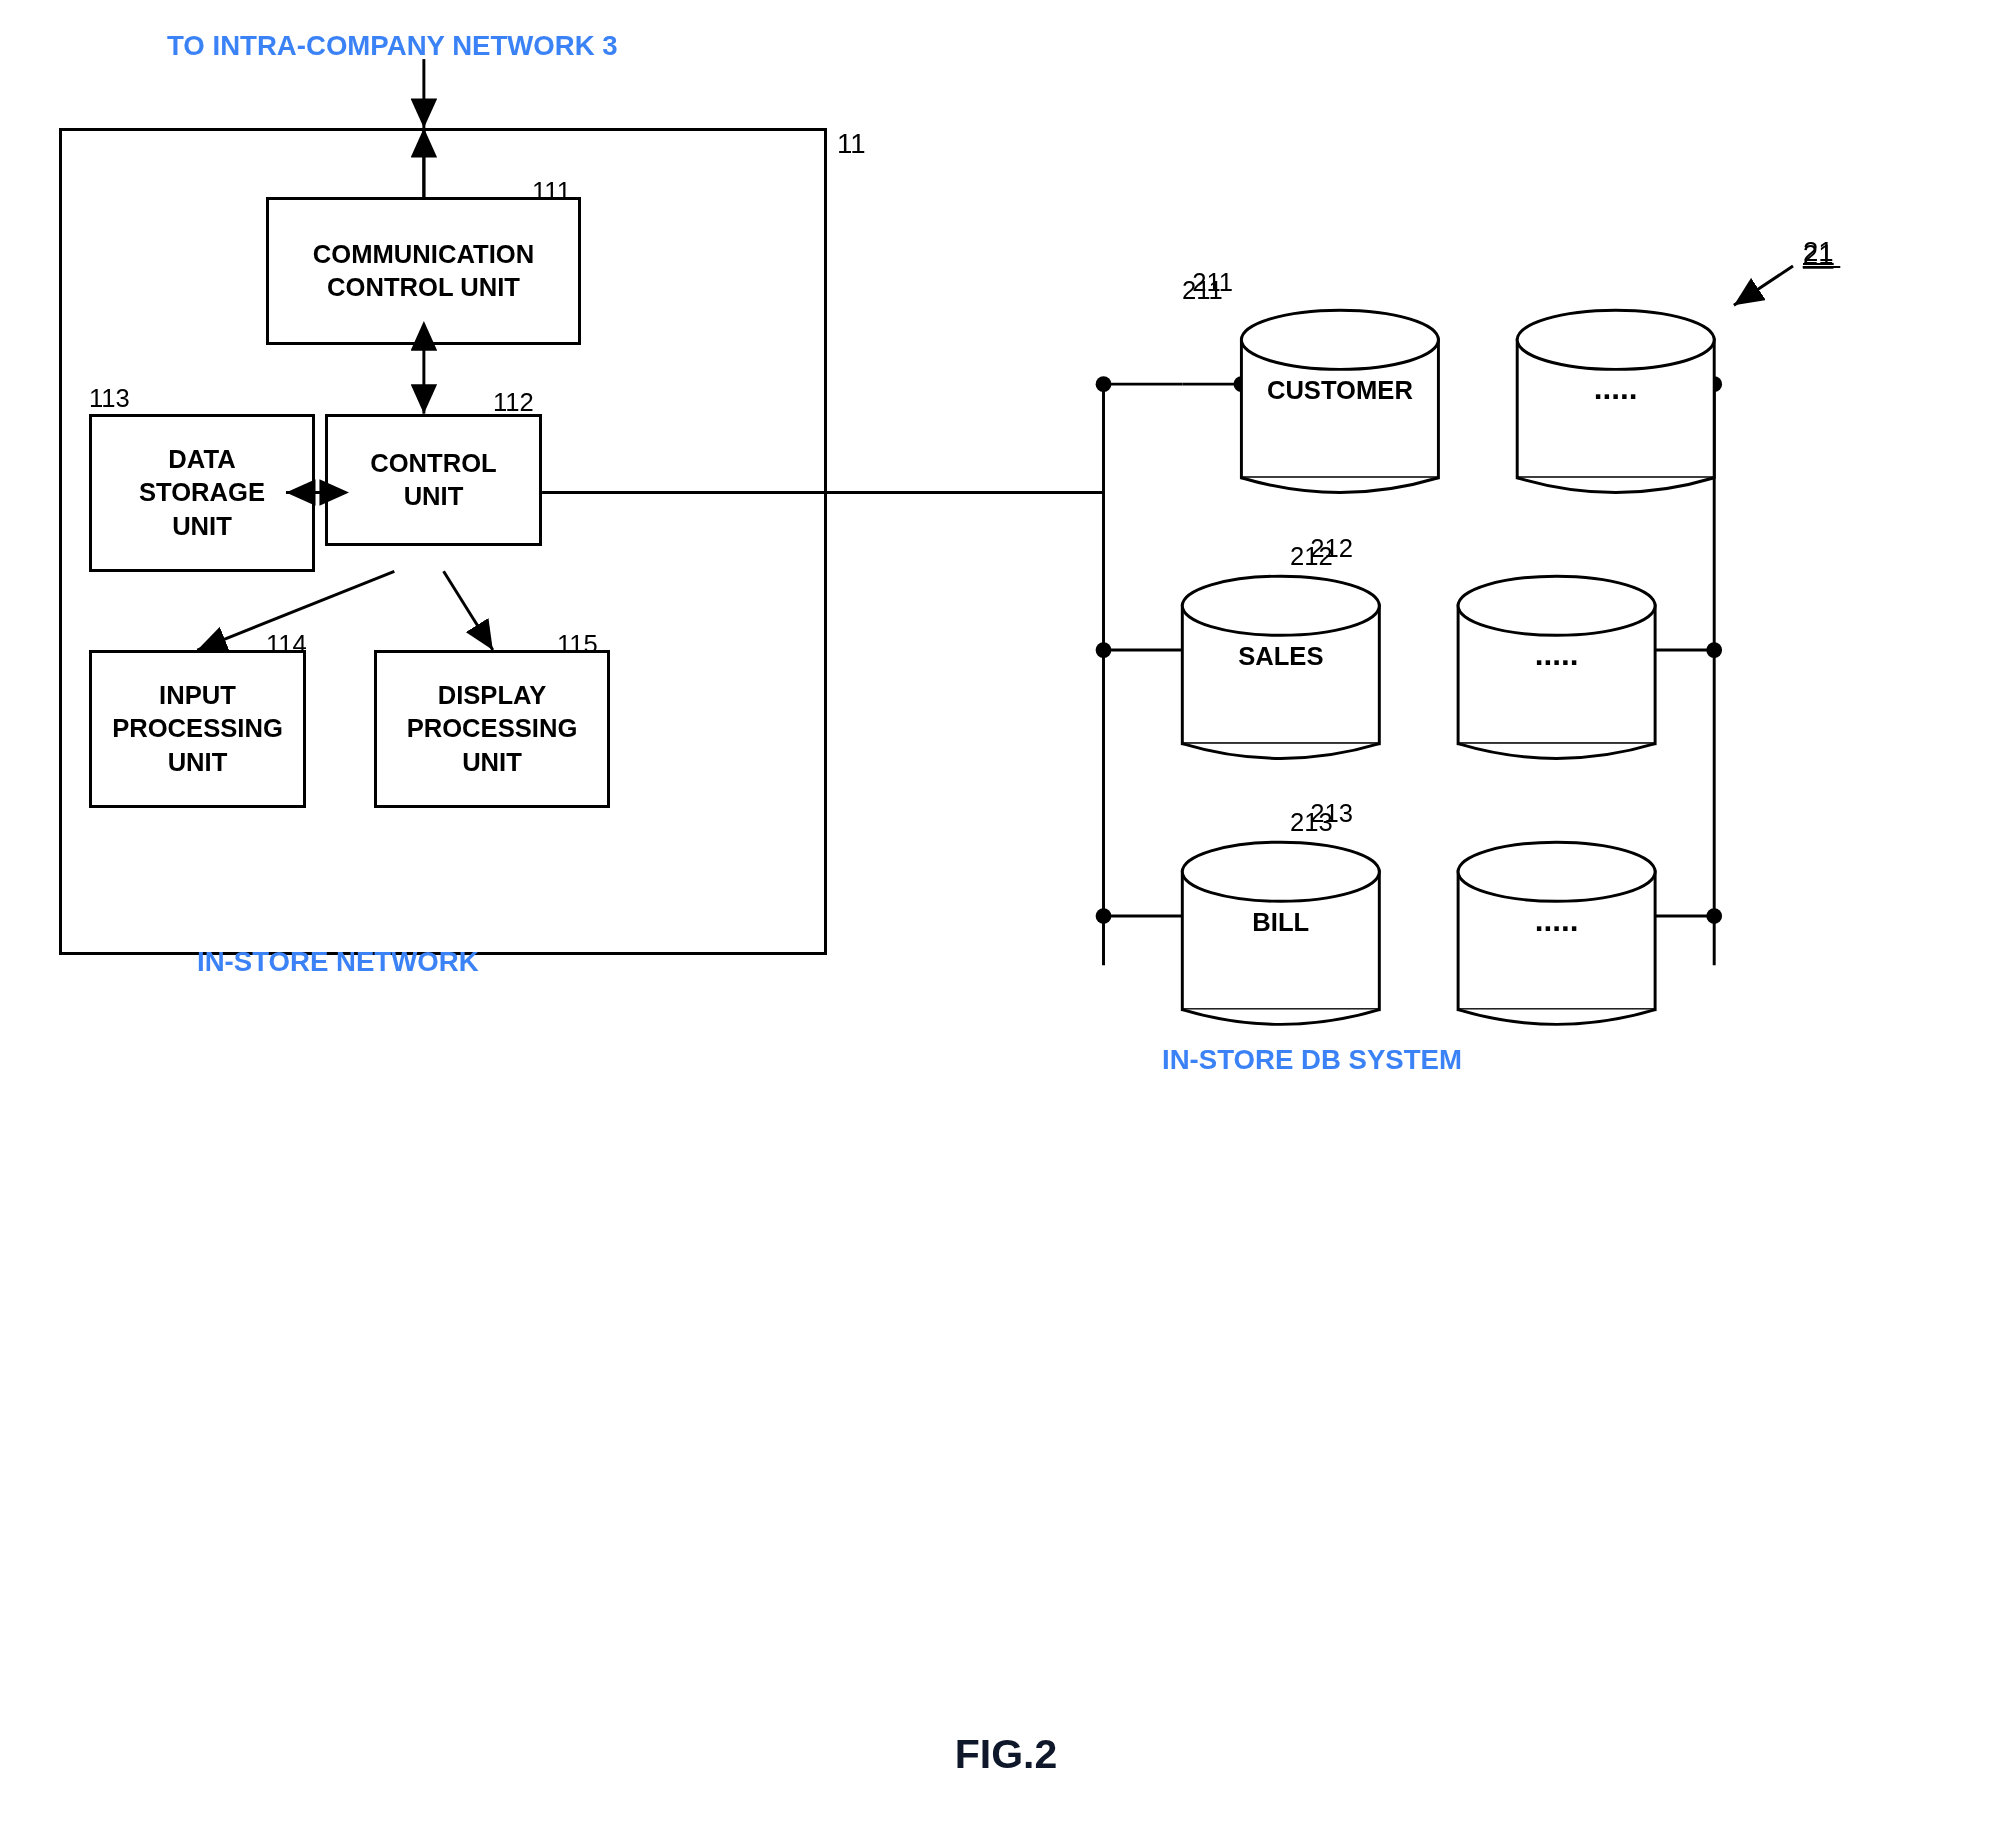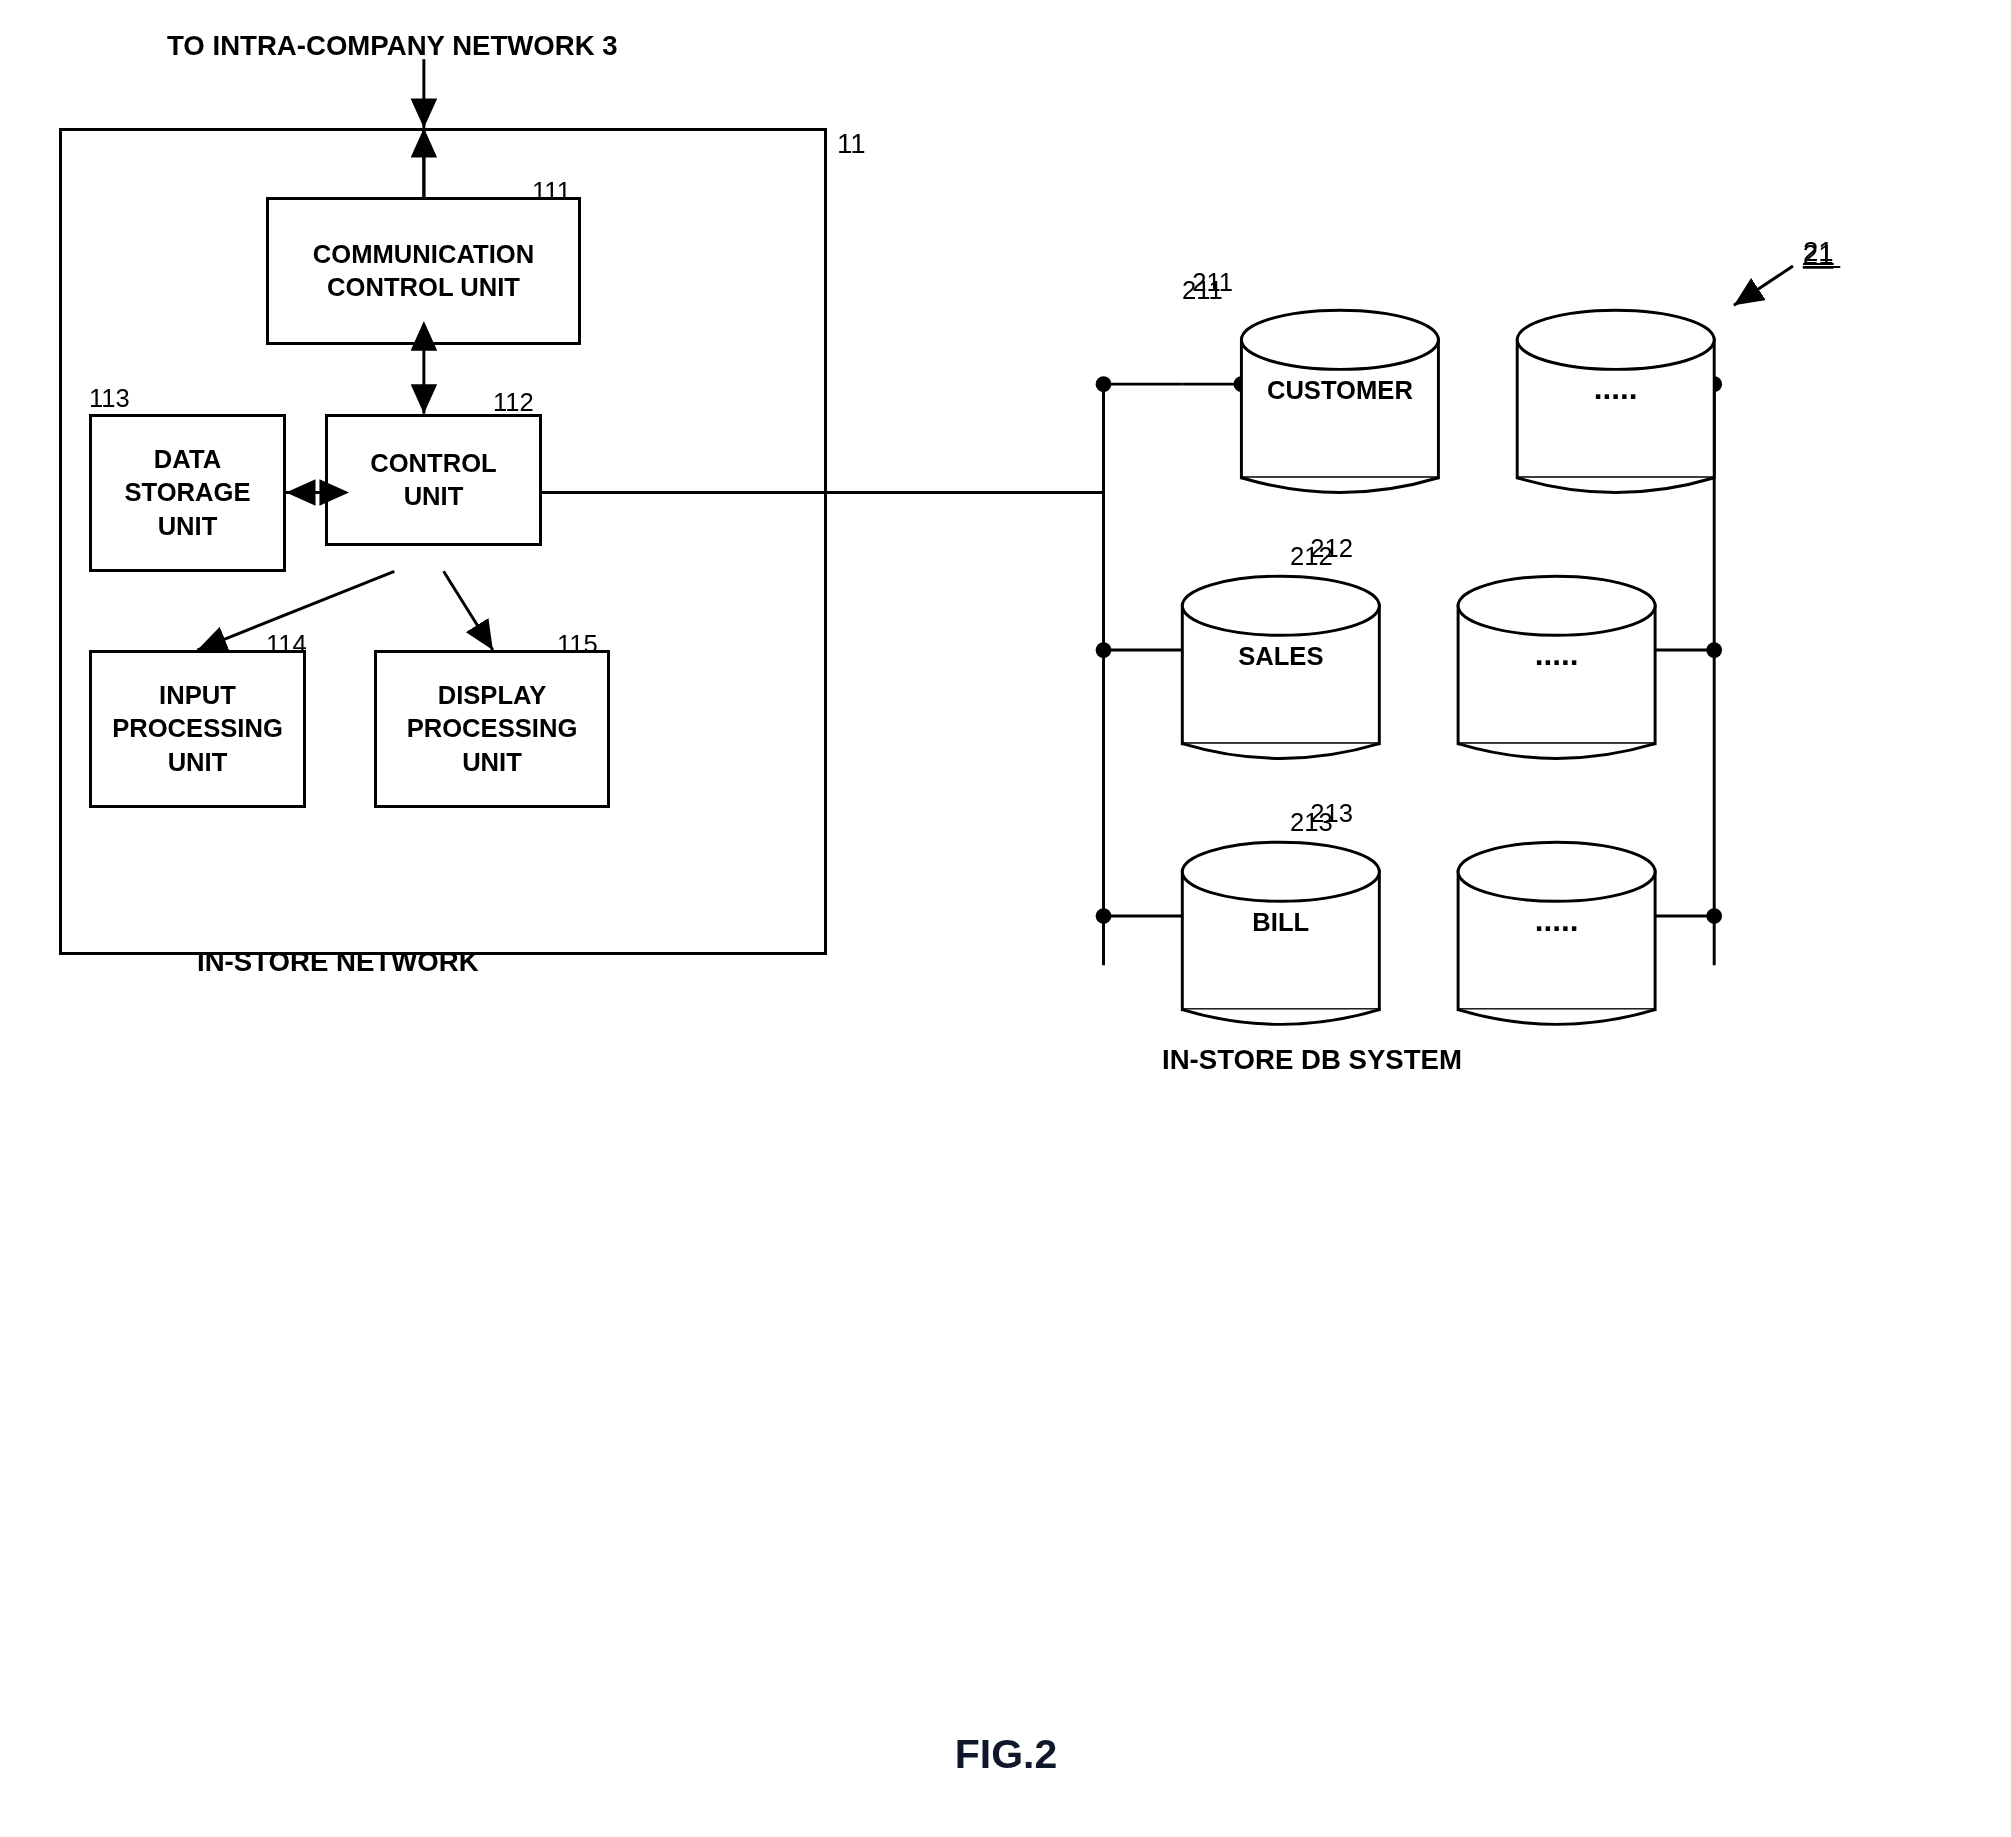--- a/index.html
+++ b/index.html
@@ -20,21 +20,21 @@
       height: 1837px;
     }
 
     
     .label {
       position: absolute;
       font-family: Arial, sans-serif;
       font-size: 25.6px;
       font-weight: bold;
       text-align: center;
-      color: #000000;
+      color: #3b82f6;
     }
 
     
     .ref-num {
       position: absolute;
       font-family: Arial, sans-serif;
       font-size: 25.6px;
       color: #000;
     }
 
@@ -105,21 +105,21 @@
 
   <div class="ref-num" style="top:177px; left:532px;">111</div>
 
   <div class="component-box" style="top:414px; left:325px; width:217px; height:132px;">
     <span style="white-space:pre-line;">CONTROL
 UNIT</span>
   </div>
 
   <div class="ref-num" style="top:388px; left:493px;">112</div>
 
-  <div class="component-box" style="top:414px; left:89px; width:197px; height:158px;justify-content:center;">
+  <div class="component-box" style="top:414px; left:89px; width:226px; height:158px;justify-content:center;">
     <span style="white-space:pre-line;">DATA
 STORAGE
 UNIT</span>
   </div>
 
   <div class="ref-num" style="top:384px; left:89px;">113</div>
 
   <div class="component-box" style="top:650px; left:89px; width:217px; height:158px;">
     <span style="white-space:pre-line;">INPUT
 PROCESSING

